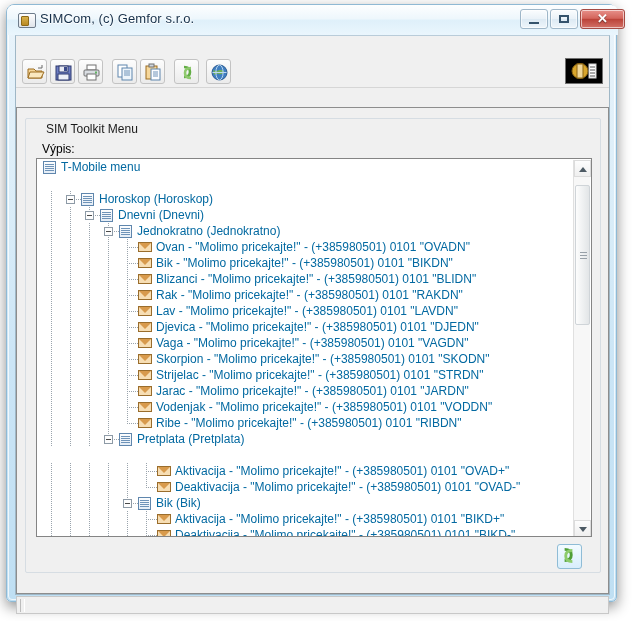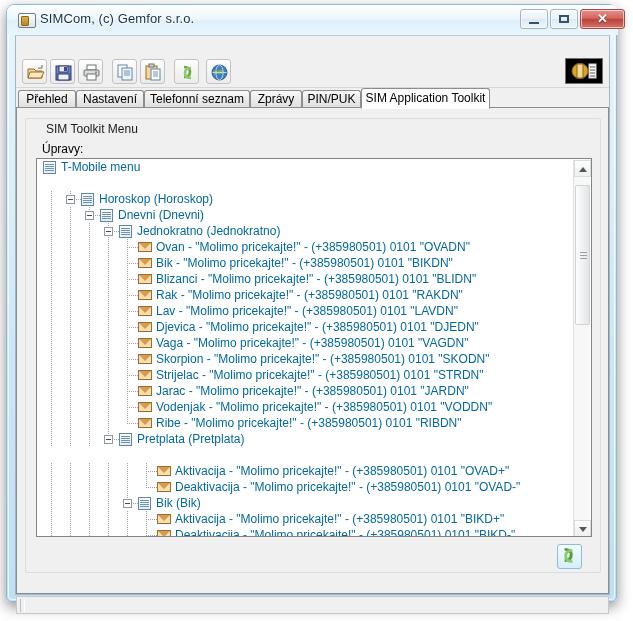--- a/index.html
+++ b/index.html
@@ -354,34 +354,26 @@
         <div id="simbox">
           <svg width="36" height="24" viewBox="0 0 36 24">
             <ellipse cx="14" cy="12" rx="8" ry="7.5" fill="#d8a52c" stroke="#8b6512"></ellipse>
             <rect x="11" y="5" width="6" height="14" fill="#f0d79a" stroke="#8b6512"></rect>
             <rect x="23" y="5" width="7" height="14" fill="#ffffff" stroke="#cfcfcf"></rect>
             <path d="M24 8 h5 M24 11 h5 M24 14 h5 M24 17 h5" stroke="#555" fill="none"></path>
           </svg>
         </div>
       </div>
 
-      <div id="tabstrip">
-        <div class="tab" style="left:2px;width:58px">Přehled</div>
-        <div class="tab" style="left:60px;width:68px">Nastavení</div>
-        <div class="tab" style="left:128px;width:106px">Telefonní seznam</div>
-        <div class="tab" style="left:234px;width:52px">Zprávy</div>
-        <div class="tab" style="left:286px;width:59px">PIN/PUK</div>
-        <div class="tab active" style="left:345px;width:129px">SIM Application Toolkit</div>
-      </div>
 
       <div id="tabpage">
 
         <div id="groupbox">
           <div id="grouplabel">SIM Toolkit Menu</div>
-          <div id="vypis">Úpravy:</div>
+          <div id="vypis">Výpis:</div>
 
           <div id="treewrap">
             <div id="treeview">
                 <div class="row" style="top: 0px;">
                   <div class="ficon" style="left: 6px;">
                     <i></i>
                     <i></i>
                     <i></i>
                     <i></i>
                   </div>

